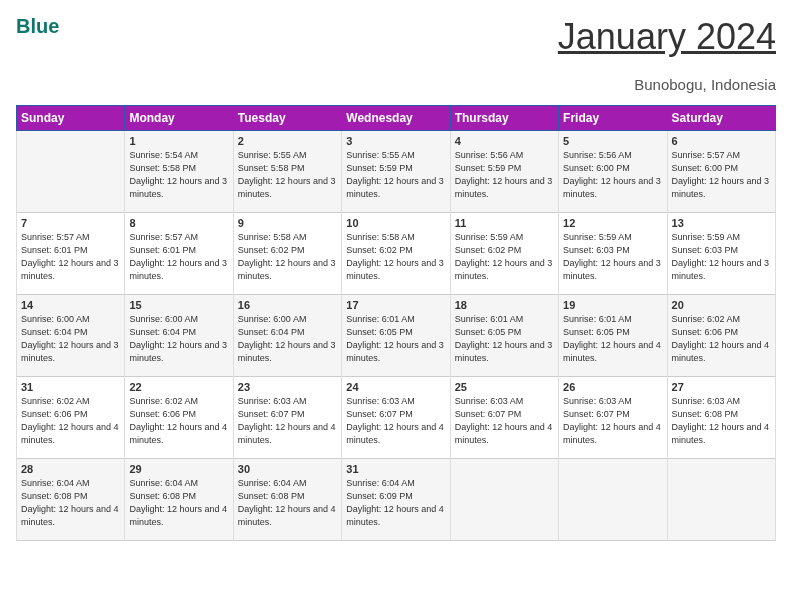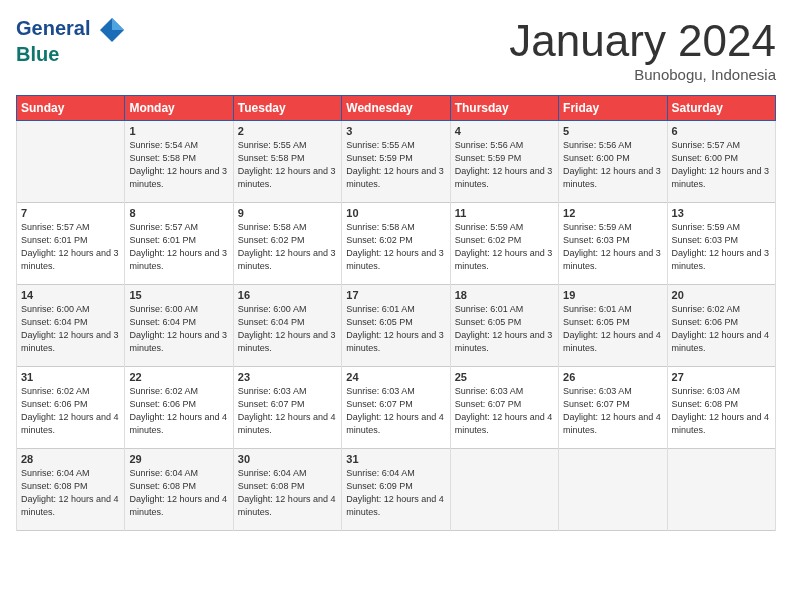--- a/index.html
+++ b/index.html
@@ -26,35 +26,37 @@
     }
     .logo-icon {
       width: 28px;
       height: 28px;
       margin-left: 2px;
     }
     .title-block {
       text-align: right;
     }
     .month-title {
-      font-size: 44px;
+      font-size: 36px;
       color: #333;
       font-weight: normal;
+      text-decoration: underline;
     }
     .location {
       font-size: 15px;
       color: #555;
+      margin-top: 18px;
     }
     table {
       width: 100%;
       border-collapse: collapse;
       table-layout: fixed;
     }
     thead th {
-      background-color: #ef4444;
+      background-color: #a21caf;
       color: #fff;
       font-size: 12px;
       padding: 5px 4px;
       text-align: left;
       border: 1px solid #2a5aa7;
     }
     tbody tr {
       border-bottom: 1px solid #ccc;
     }
     tbody td {
@@ -84,29 +86,20 @@
       color: #333;
     }
   </style>
 </head>
 <body>
 
 <div class="container">
   <div class="header">
     <div class="logo">
       <div>
-        <div style="display:flex;align-items:center;">
-          <div style="font-size:20px;font-weight:bold;color:#1a4b8c;line-height:1.1;">
-            <span>General</span>
-            <svg class="logo-icon" viewBox="0 0 28 28" width="22" height="22" style="display:inline;vertical-align:middle;">
-              <polygon points="14,2 26,14 14,26 2,14" fill="#1a6cb7"></polygon>
-              <polygon points="14,2 26,14 14,14" fill="#4fa3e0"></polygon>
-            </svg>
-          </div>
-        </div>
         <div style="font-size:20px;font-weight:bold;color:#0f766e;line-height:1;">Blue</div>
       </div>
     </div>
     <div class="title-block">
       <div class="month-title">January 2024</div>
       <div class="location">Bunobogu, Indonesia</div>
     </div>
   </div>
 
   <table>

